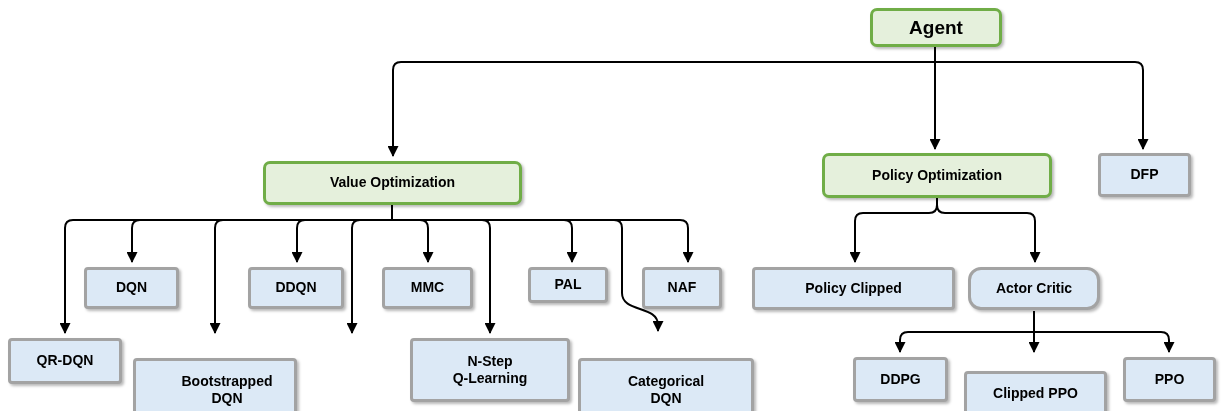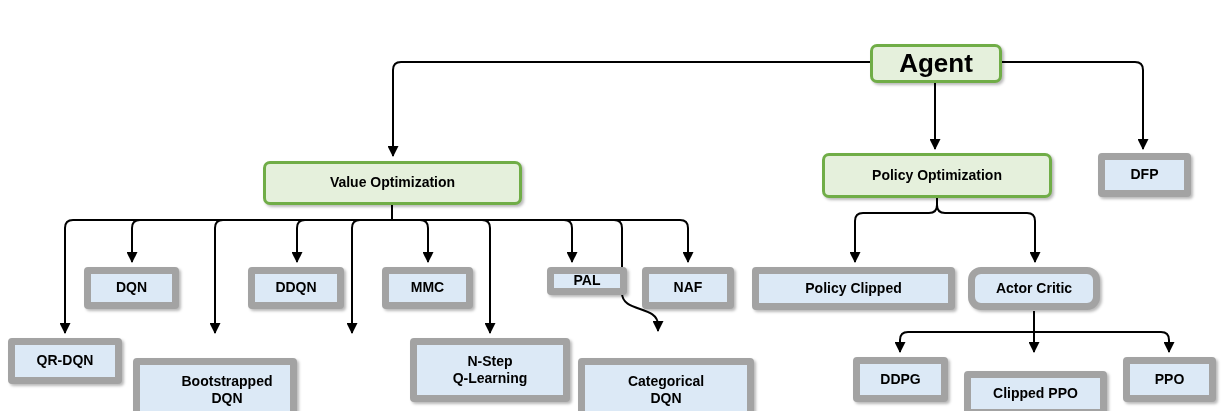--- a/index.html
+++ b/index.html
@@ -35,24 +35,24 @@
     box-sizing: border-box;
     box-shadow: 2px 2px 3px rgba(0,0,0,0.28);
   }
   .node.category {
     background: #e5f0dc;
     border: 3px solid #70ad47;
     border-radius: 7px;
   }
   .node.algorithm {
     background: #dce9f6;
-    border: 7px solid #a3a3a3;
+    border: 3px solid #a3a3a3;
     border-radius: 4px;
   }
-  .node.root { font-size: 26px; margin-top: 36px; }
+  .node.root { font-size: 19px; }
   .edge {
     fill: none;
     stroke: #000000;
     stroke-width: 2;
   }
 </style>
 </head>
 <body>
 
 <div id="canvas">
@@ -105,22 +105,22 @@
 
   <div class="node category root" style="left:870px; top:8px; width:132px; height:39px;">Agent</div>
 
   <div class="node category" style="left:263px; top:161px; width:259px; height:44px;">Value Optimization</div>
   <div class="node category" style="left:822px; top:153px; width:230px; height:45px;">Policy Optimization</div>
   <div class="node algorithm" style="left:1098px; top:153px; width:93px; height:44px;">DFP</div>
 
   <div class="node algorithm" style="left:84px; top:267px; width:95px; height:42px;">DQN</div>
   <div class="node algorithm" style="left:248px; top:267px; width:96px; height:42px;">DDQN</div>
   <div class="node algorithm" style="left:382px; top:267px; width:91px; height:42px;">MMC</div>
-  <div class="node algorithm" style="left:547px; top:267px; width:80px; height:28px;">PAL</div>
-  <div class="node algorithm" style="left:642px; top:267px; width:92px; height:42px;">NAF</div>
+  <div class="node algorithm" style="left:528px; top:267px; width:80px; height:36px;">PAL</div>
+  <div class="node algorithm" style="left:642px; top:267px; width:80px; height:42px;">NAF</div>
 
   <div class="node algorithm" style="left:8px; top:338px; width:114px; height:46px;">QR-DQN</div>
   <div class="node algorithm" style="left:133px; top:358px; width:164px; height:64px;padding-left:24px;">Bootstrapped
 DQN</div>
   <div class="node algorithm" style="left:410px; top:338px; width:160px; height:64px;text-align:center;">N-Step
 Q-Learning</div>
   <div class="node algorithm" style="left:578px; top:338px; width:176px; height:64px;margin-top:20px;">Categorical
 DQN</div>
 
   <div class="node algorithm" style="left:752px; top:267px; width:203px; height:43px;">Policy Clipped</div>

